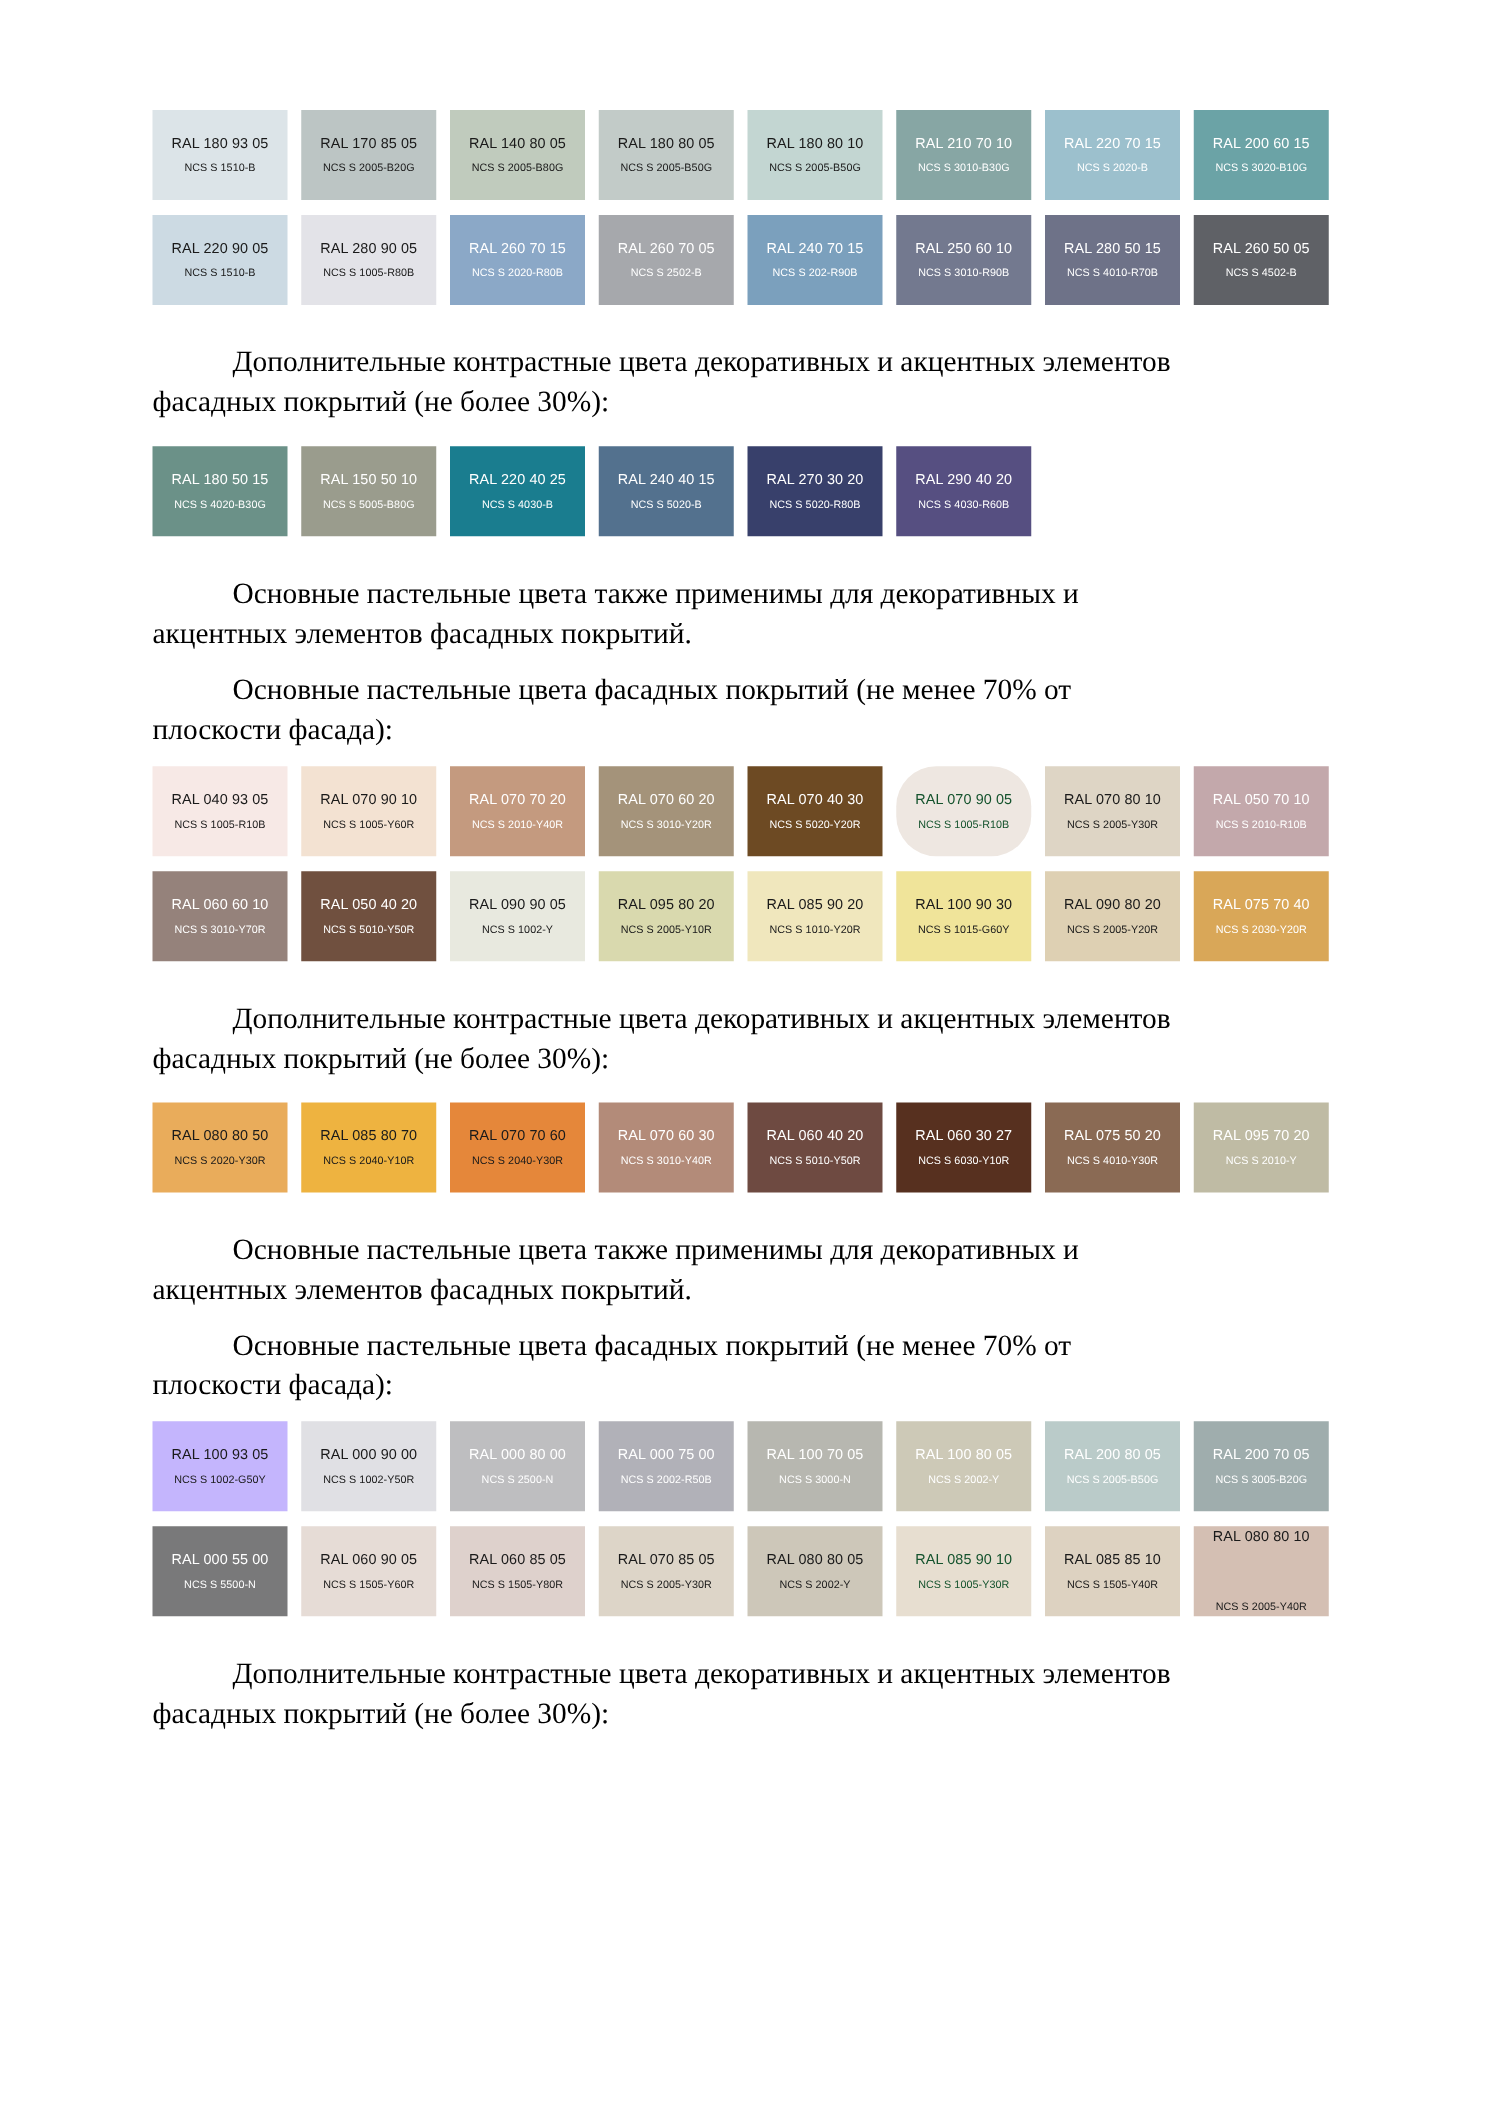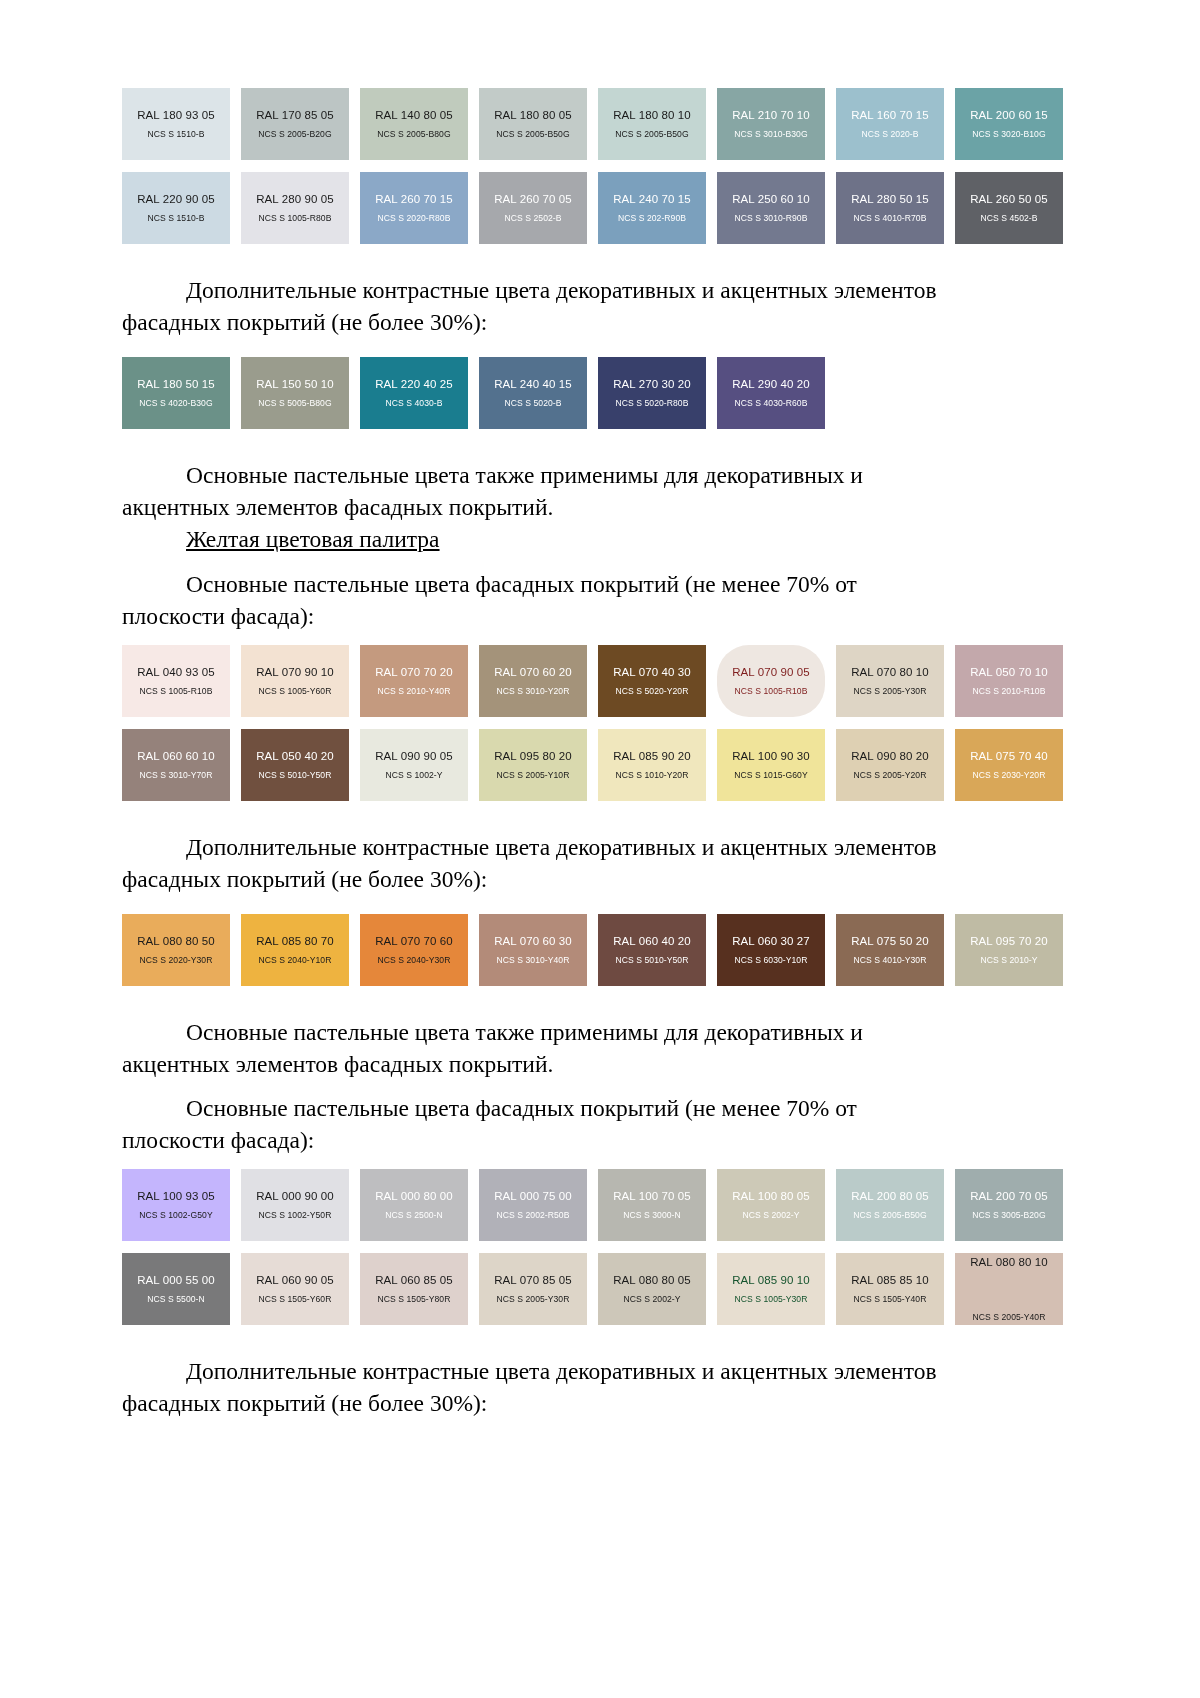--- a/index.html
+++ b/index.html
@@ -108,21 +108,21 @@
         </div>
         <div class="swatch" style="background: rgb(195, 214, 210); color: rgb(26, 26, 26);">
           <div class="ral">RAL 180 80 10</div>
           <div class="ncs">NCS S 2005-B50G</div>
         </div>
         <div class="swatch" style="background: rgb(135, 166, 164); color: rgb(255, 255, 255);">
           <div class="ral">RAL 210 70 10</div>
           <div class="ncs">NCS S 3010-B30G</div>
         </div>
         <div class="swatch" style="background: rgb(156, 192, 205); color: rgb(255, 255, 255);">
-          <div class="ral">RAL 160 70 15</div>
+          <div class="ral">RAL 220 70 15</div>
           <div class="ncs">NCS S 2020-B</div>
         </div>
         <div class="swatch" style="background: rgb(107, 163, 166); color: rgb(255, 255, 255);">
           <div class="ral">RAL 200 60 15</div>
           <div class="ncs">NCS S 3020-B10G</div>
         </div>
       </div>
     <div class="rowgap"></div>
     <div class="swatch-grid cols8">
         <div class="swatch" style="background: rgb(204, 218, 227); color: rgb(26, 26, 26);">
@@ -198,23 +198,20 @@
       </div>
   </div>
 
   <div class="sect-gap-md"></div>
 
   <div class="para-block">
     <p class="body">Основные пастельные цвета также применимы для декоративных и</p>
     <p class="body" style="text-indent:0">акцентных элементов фасадных покрытий.</p>
   </div>
 
-  <div class="heading-underline">
-    <span>Желтая цветовая палитра</span>
-  </div>
 
   <div class="para-block">
     <p class="body">Основные пастельные цвета фасадных покрытий (не менее 70% от</p>
     <p class="body" style="text-indent:0">плоскости фасада):</p>
   </div>
 
   <div class="sect-gap-sm"></div>
 
   <div>
     <div class="swatch-grid cols8">
@@ -231,21 +228,21 @@
           <div class="ncs">NCS S 2010-Y40R</div>
         </div>
         <div class="swatch" style="background: rgb(164, 147, 122); color: rgb(255, 255, 255);">
           <div class="ral">RAL 070 60 20</div>
           <div class="ncs">NCS S 3010-Y20R</div>
         </div>
         <div class="swatch" style="background: rgb(109, 74, 35); color: rgb(255, 255, 255);">
           <div class="ral">RAL 070 40 30</div>
           <div class="ncs">NCS S 5020-Y20R</div>
         </div>
-        <div class="swatch" style="background: rgb(238, 231, 225); color: #7f1d1d; border-radius: 32px;">
+        <div class="swatch" style="background: rgb(238, 231, 225); color: #14532d; border-radius: 32px;">
           <div class="ral">RAL 070 90 05</div>
           <div class="ncs">NCS S 1005-R10B</div>
         </div>
         <div class="swatch" style="background: rgb(222, 213, 197); color: rgb(26, 26, 26);">
           <div class="ral">RAL 070 80 10</div>
           <div class="ncs">NCS S 2005-Y30R</div>
         </div>
         <div class="swatch" style="background: rgb(195, 168, 171); color: rgb(255, 255, 255);">
           <div class="ral">RAL 050 70 10</div>
           <div class="ncs">NCS S 2010-R10B</div>

